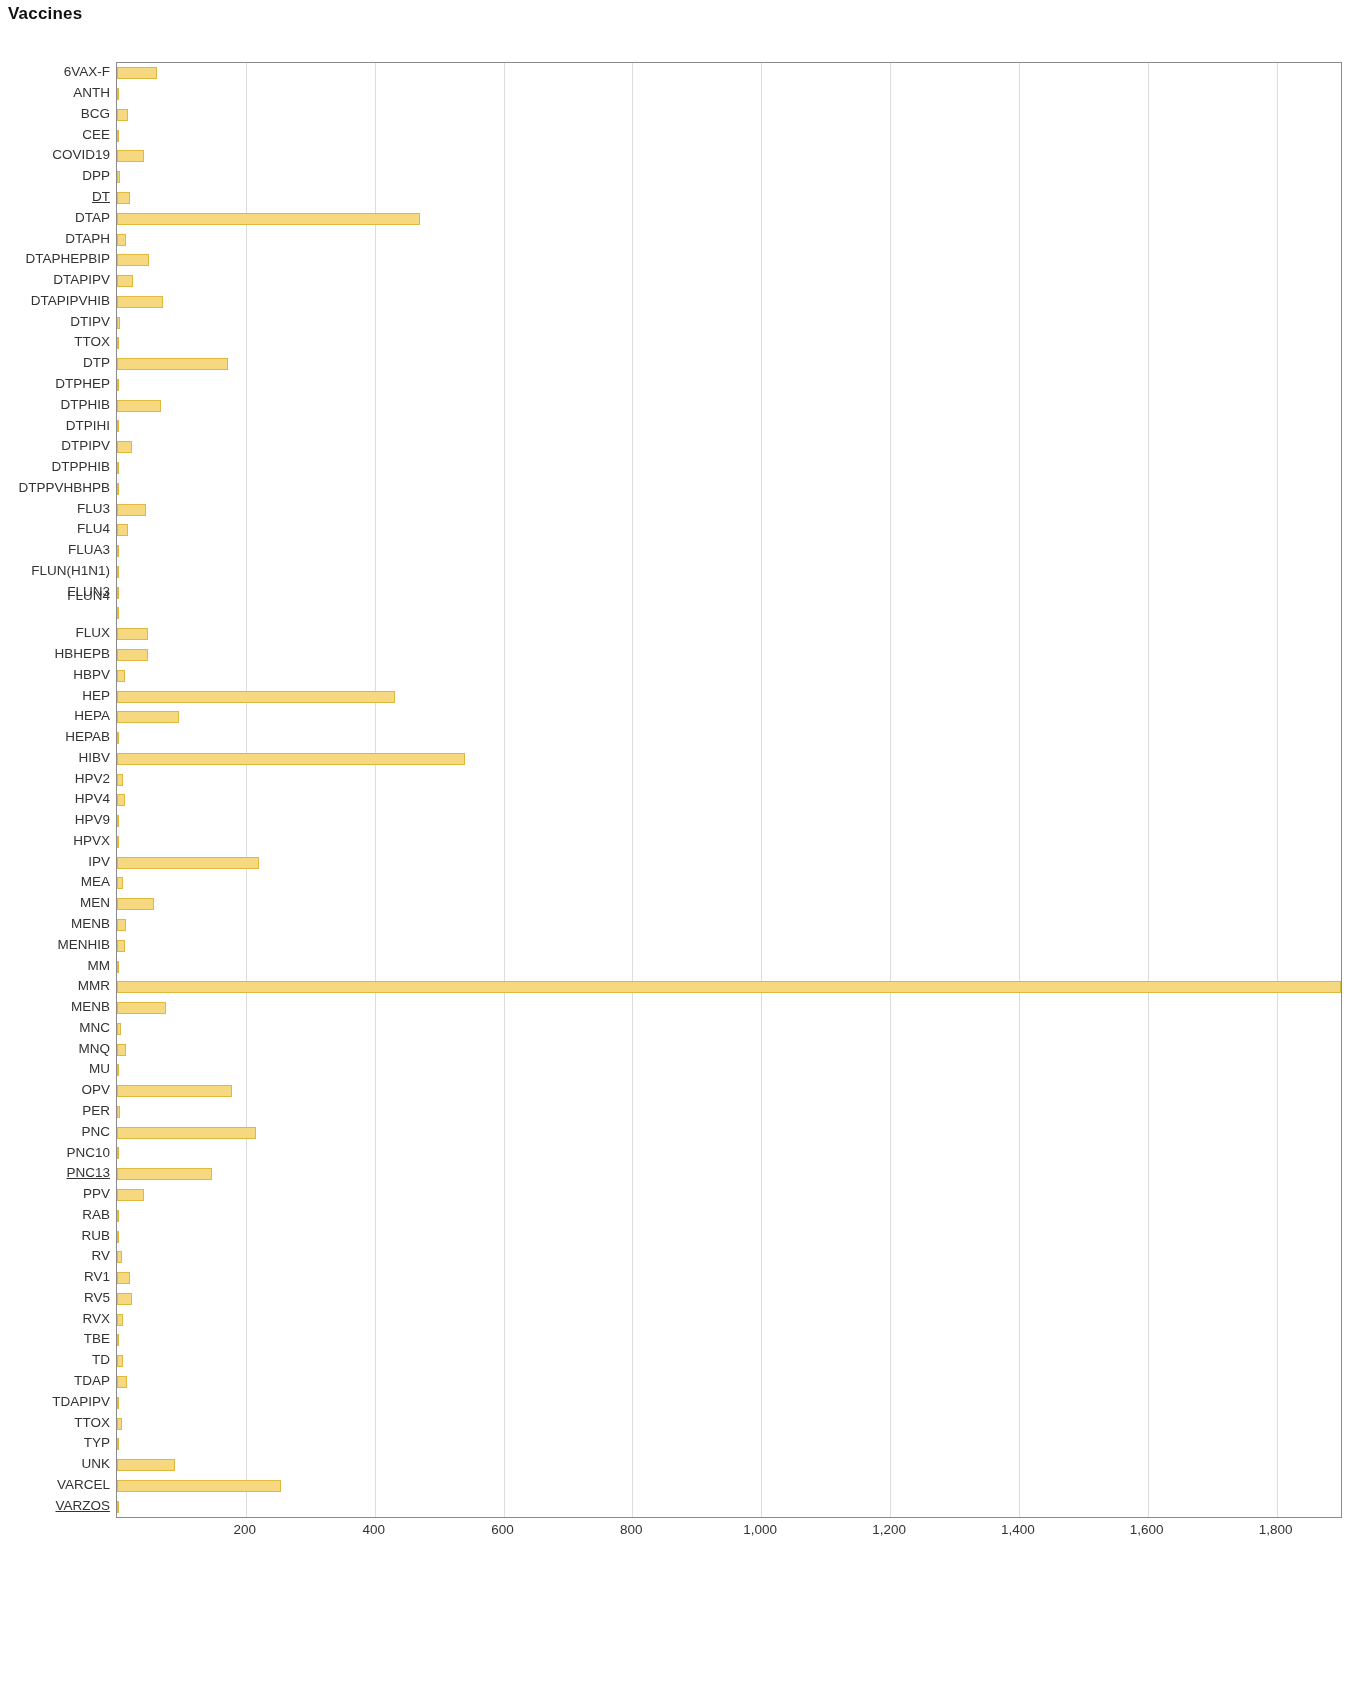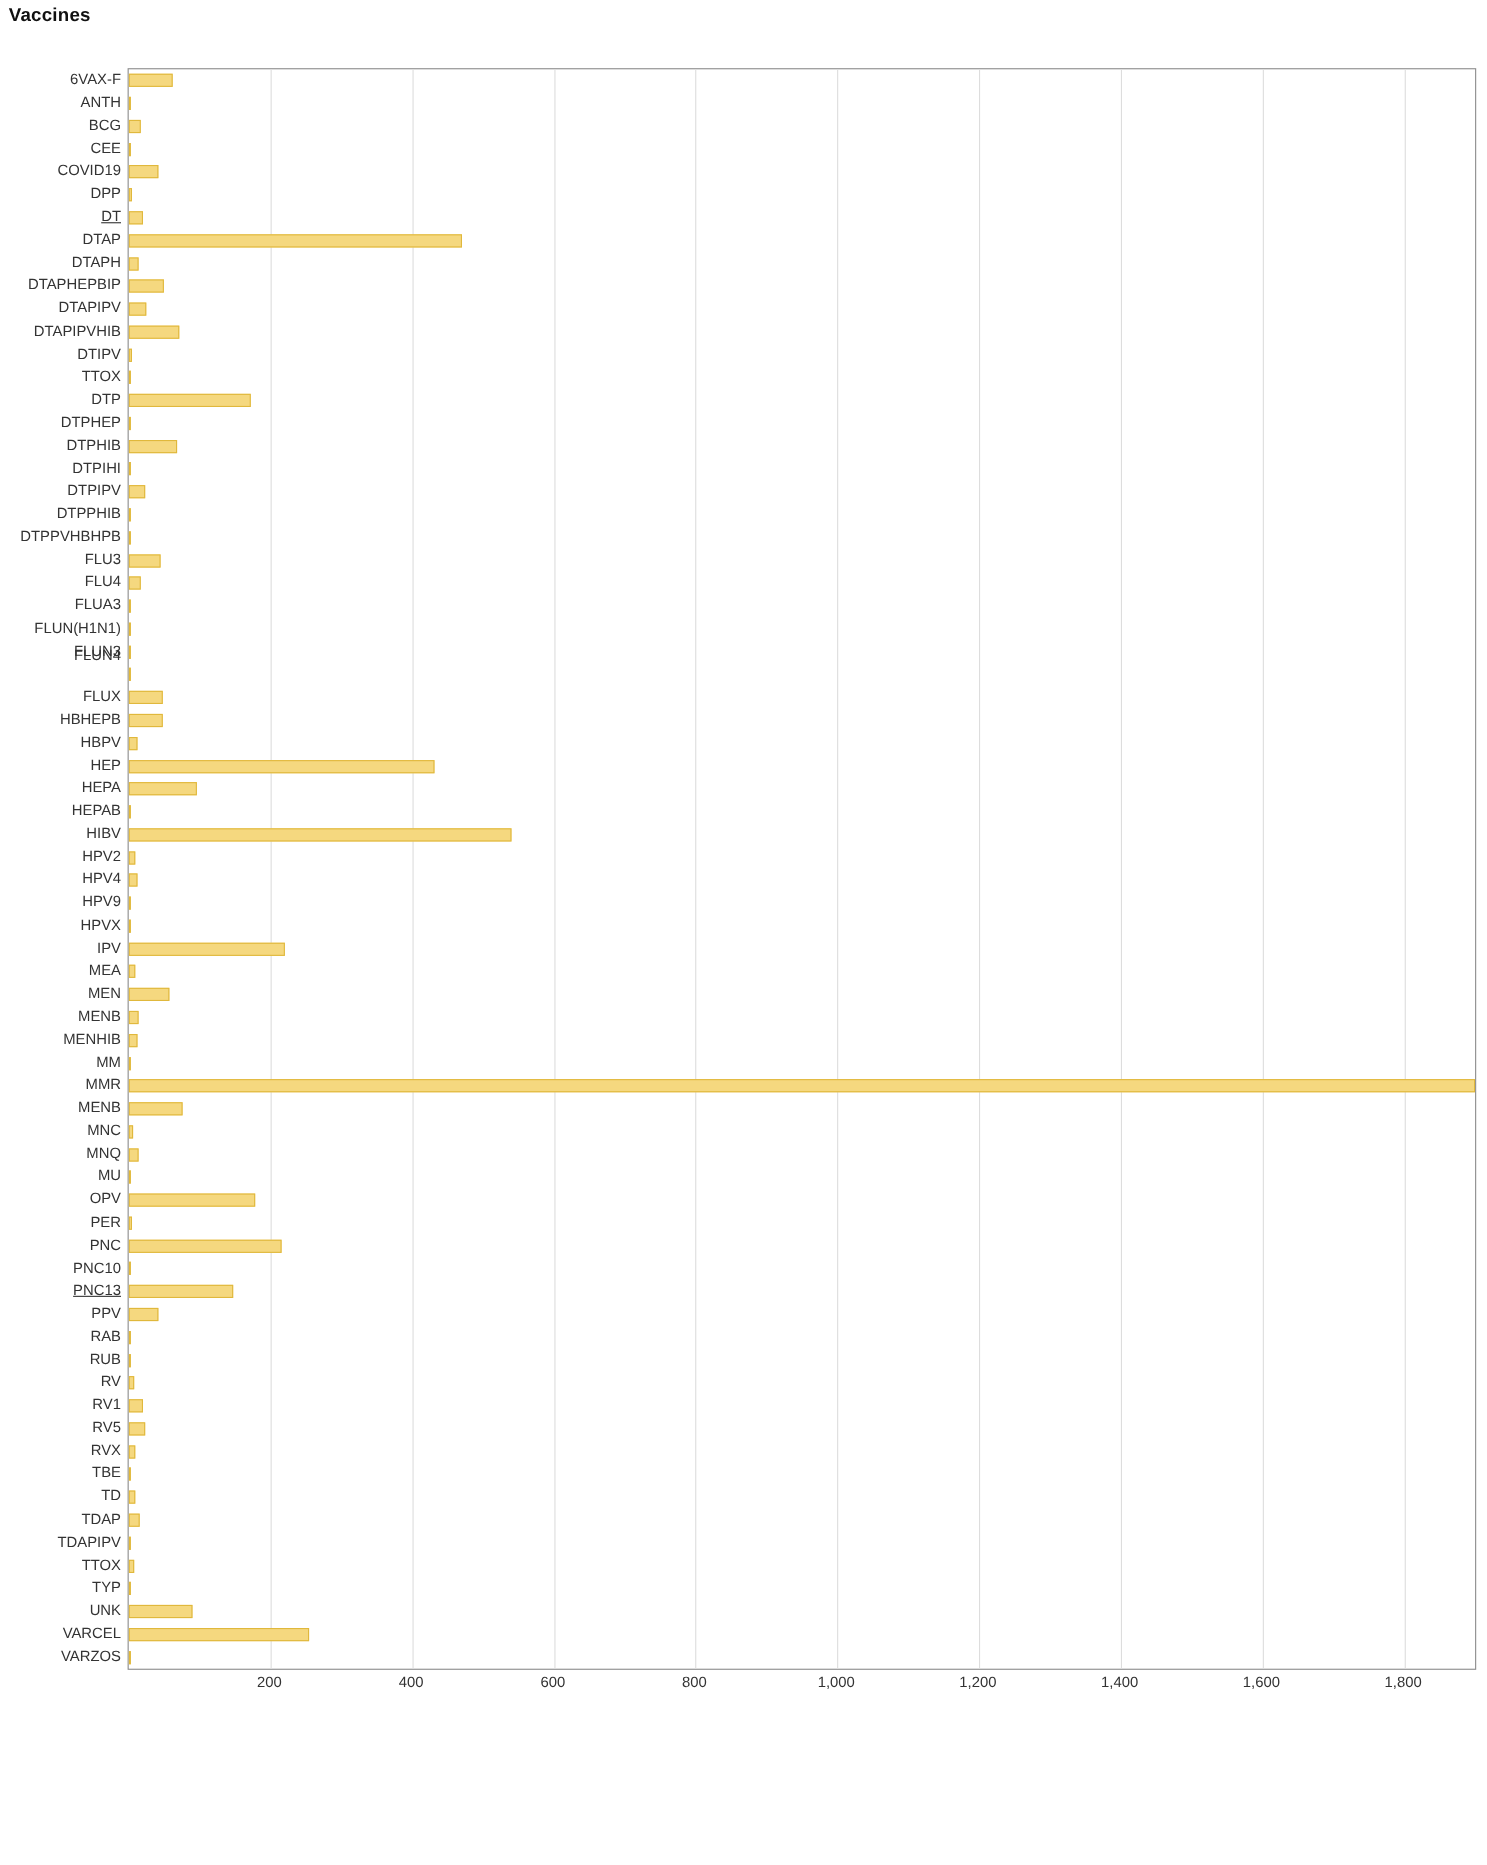--- a/index.html
+++ b/index.html
@@ -164,21 +164,21 @@
     <div class="ylabel" style="top: 1228.9px;">RV5</div>
     <div class="ylabel" style="top: 1249.67px;">RVX</div>
     <div class="ylabel" style="top: 1270.44px;">TBE</div>
     <div class="ylabel" style="top: 1291.21px;">TD</div>
     <div class="ylabel" style="top: 1311.99px;">TDAP</div>
     <div class="ylabel" style="top: 1332.76px;">TDAPIPV</div>
     <div class="ylabel" style="top: 1353.53px;">TTOX</div>
     <div class="ylabel" style="top: 1374.3px;">TYP</div>
     <div class="ylabel" style="top: 1395.07px;">UNK</div>
     <div class="ylabel" style="top: 1415.84px;">VARCEL</div>
-    <div class="ylabel" style="top: 1436.61px;">VARZOS</div>
+    <div class="ylabel" style="top: 1436.61px; text-decoration: underline;">VARZOS</div>
   </div>
 
 <div id="plot-wrap">
   <div id="plot-area">
       <div class="gridline" style="left: 128.842px;"></div>
       <div class="gridline" style="left: 257.684px;"></div>
       <div class="gridline" style="left: 386.526px;"></div>
       <div class="gridline" style="left: 515.368px;"></div>
       <div class="gridline" style="left: 644.211px;"></div>
       <div class="gridline" style="left: 773.053px;"></div>

